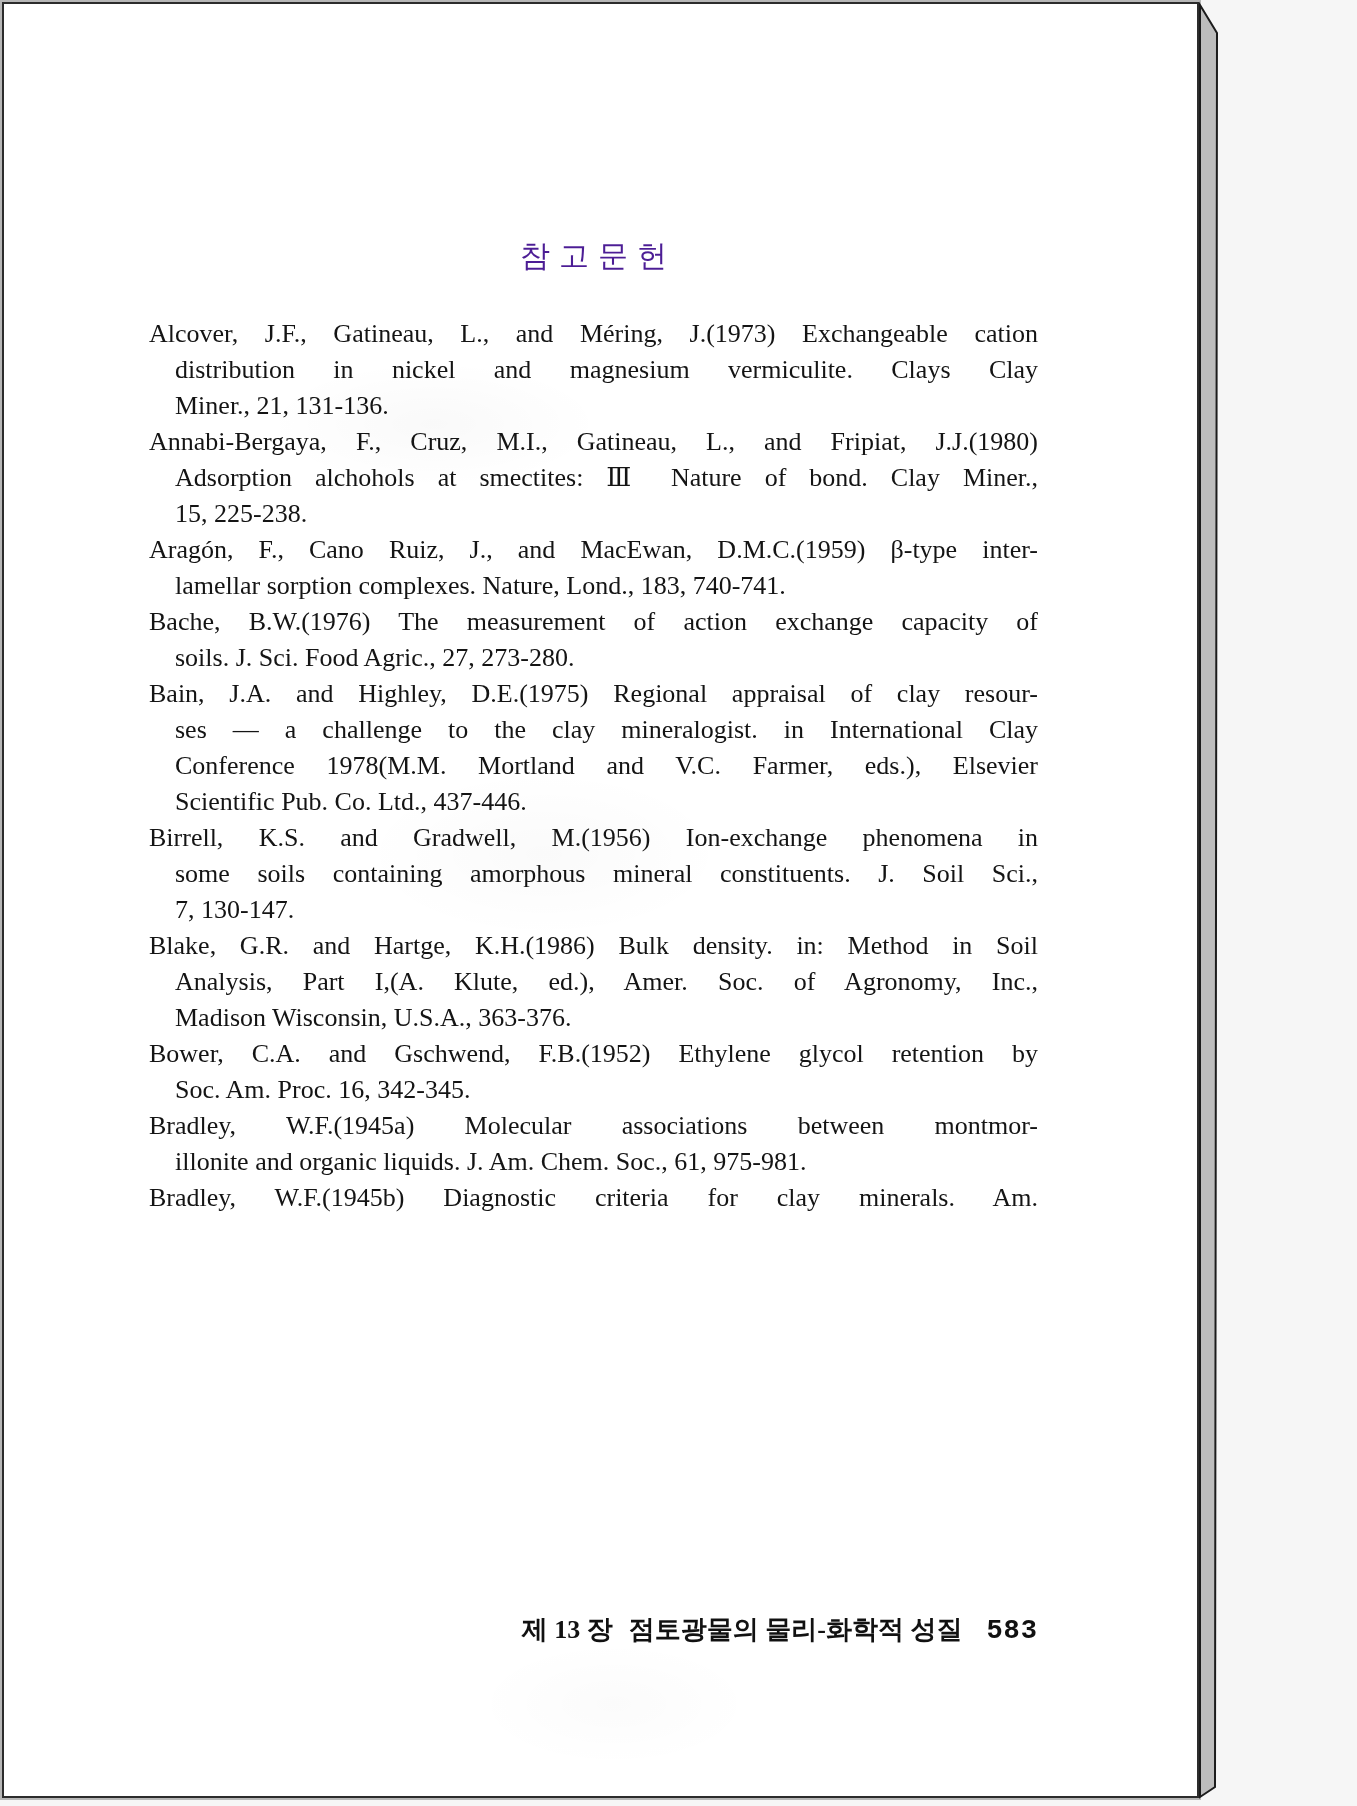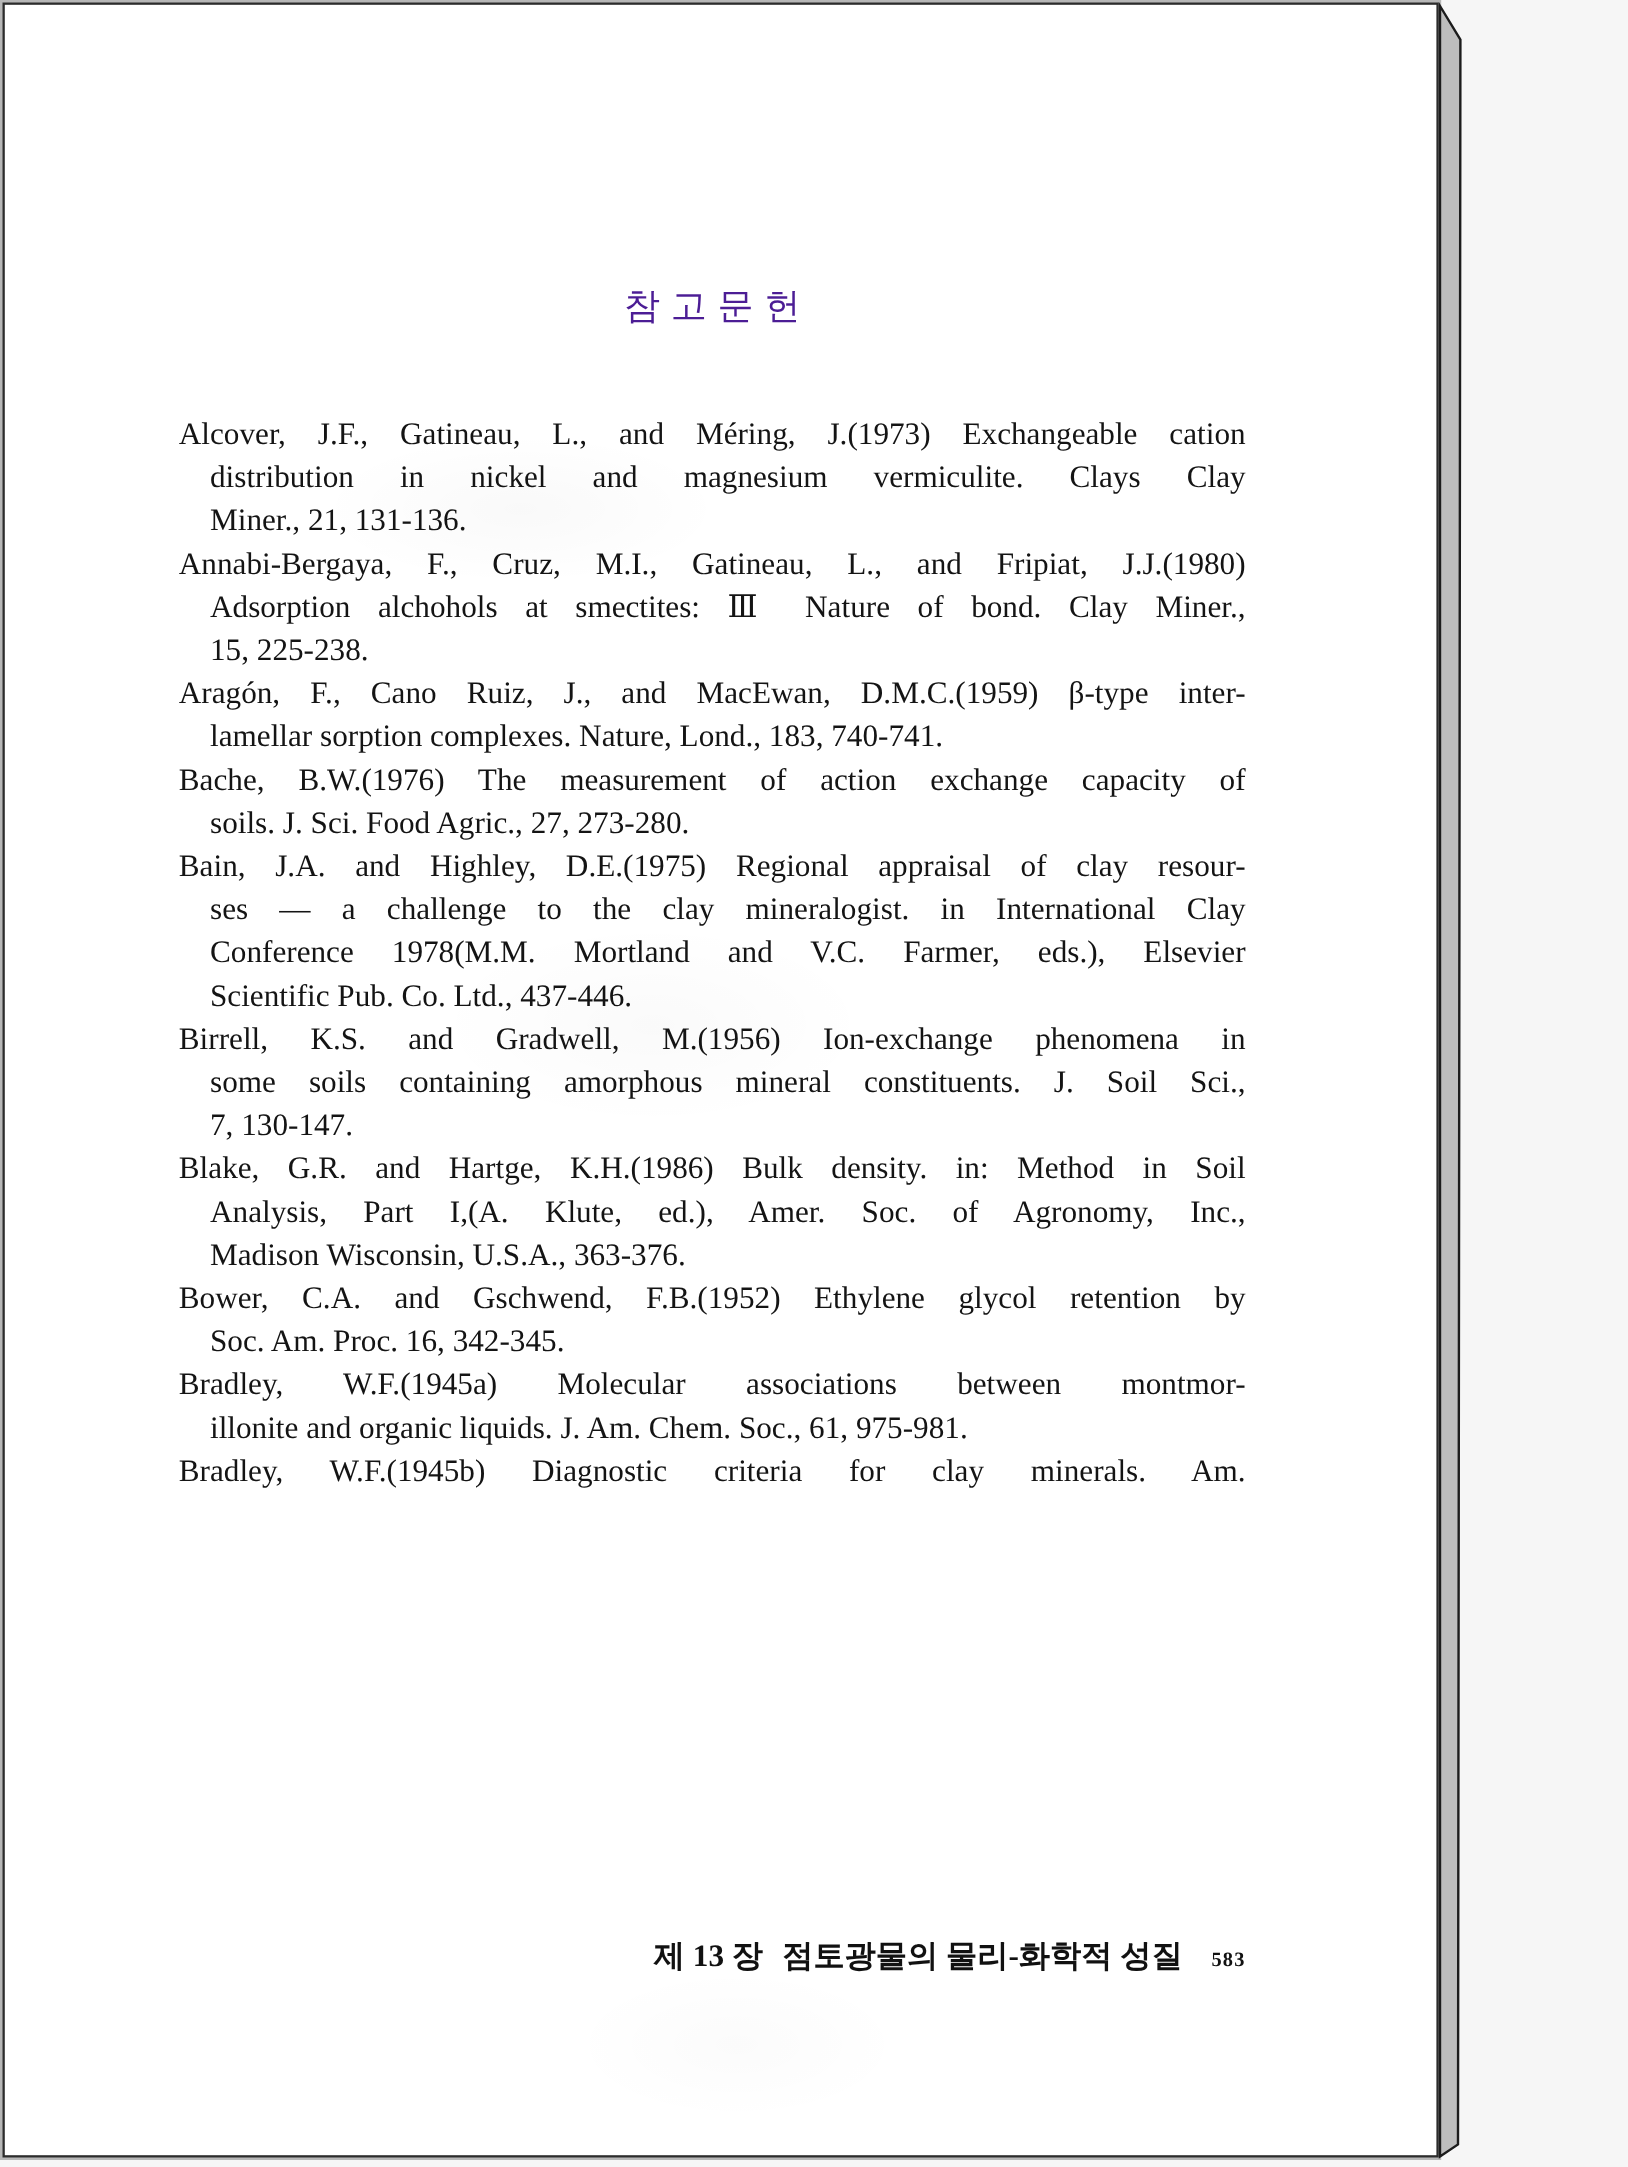--- a/index.html
+++ b/index.html
@@ -23,37 +23,37 @@
     box-shadow:0 0 0 2px #b7b7b7;
   }
   .page-title{
     position:absolute;left:149px;top:238px;width:889px;
     text-align:center;
     font-size:30px;line-height:36px;
     letter-spacing:9px;padding-left:9px;box-sizing:border-box;
     color:#4c1d95;
   }
   .refs{
-    position:absolute;left:149px;top:344px;width:889px;
+    position:absolute;left:149px;top:316px;width:889px;
     color:#141414;
   }
   .line{
     font-size:26px;line-height:36px;
     text-align:justify;
     white-space:normal;
   }
   .line.fill{ text-align-last:justify; }
   .line.cont{ margin-left:26px; }
   .page-footer{
     position:absolute;left:149px;top:1612px;width:889px;
     text-align:right;
     font-size:26px;line-height:36px;font-weight:bold;color:#111;
   }
   .page-footer .sec{ margin-left:16px; }
-  .page-footer .num{ margin-left:24px; font-size:17px; letter-spacing:1px; }
+  .page-footer .num{ margin-left:24px; font-size:27px; letter-spacing:1px;font-family:Liberation Mono, monospace; }
   .edge-svg{position:absolute;left:0;top:0;pointer-events:none;}
 </style>
 </head>
 <body>
 
 <div class="canvas">
 
   <div class="page">
     
   </div>

